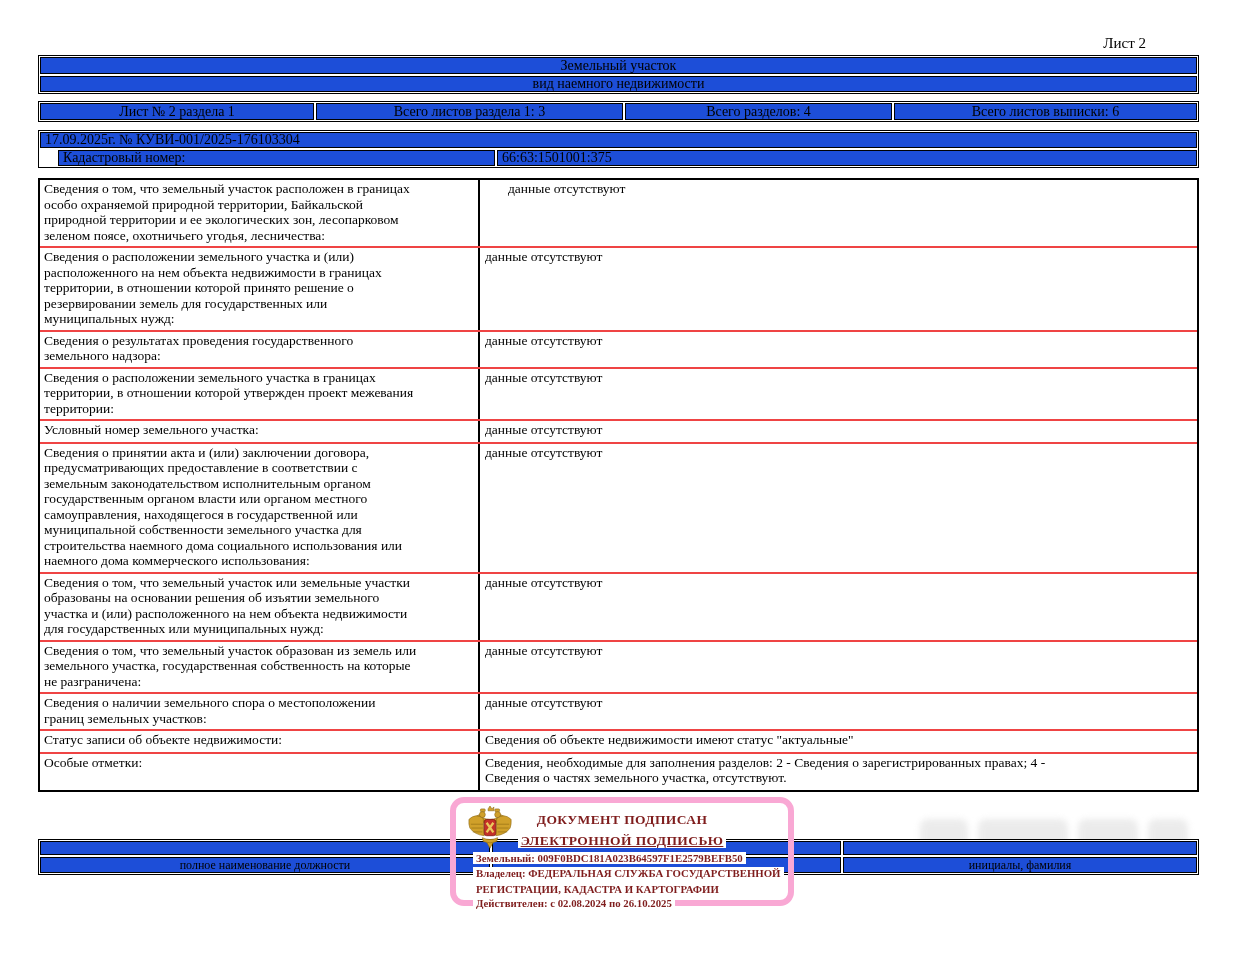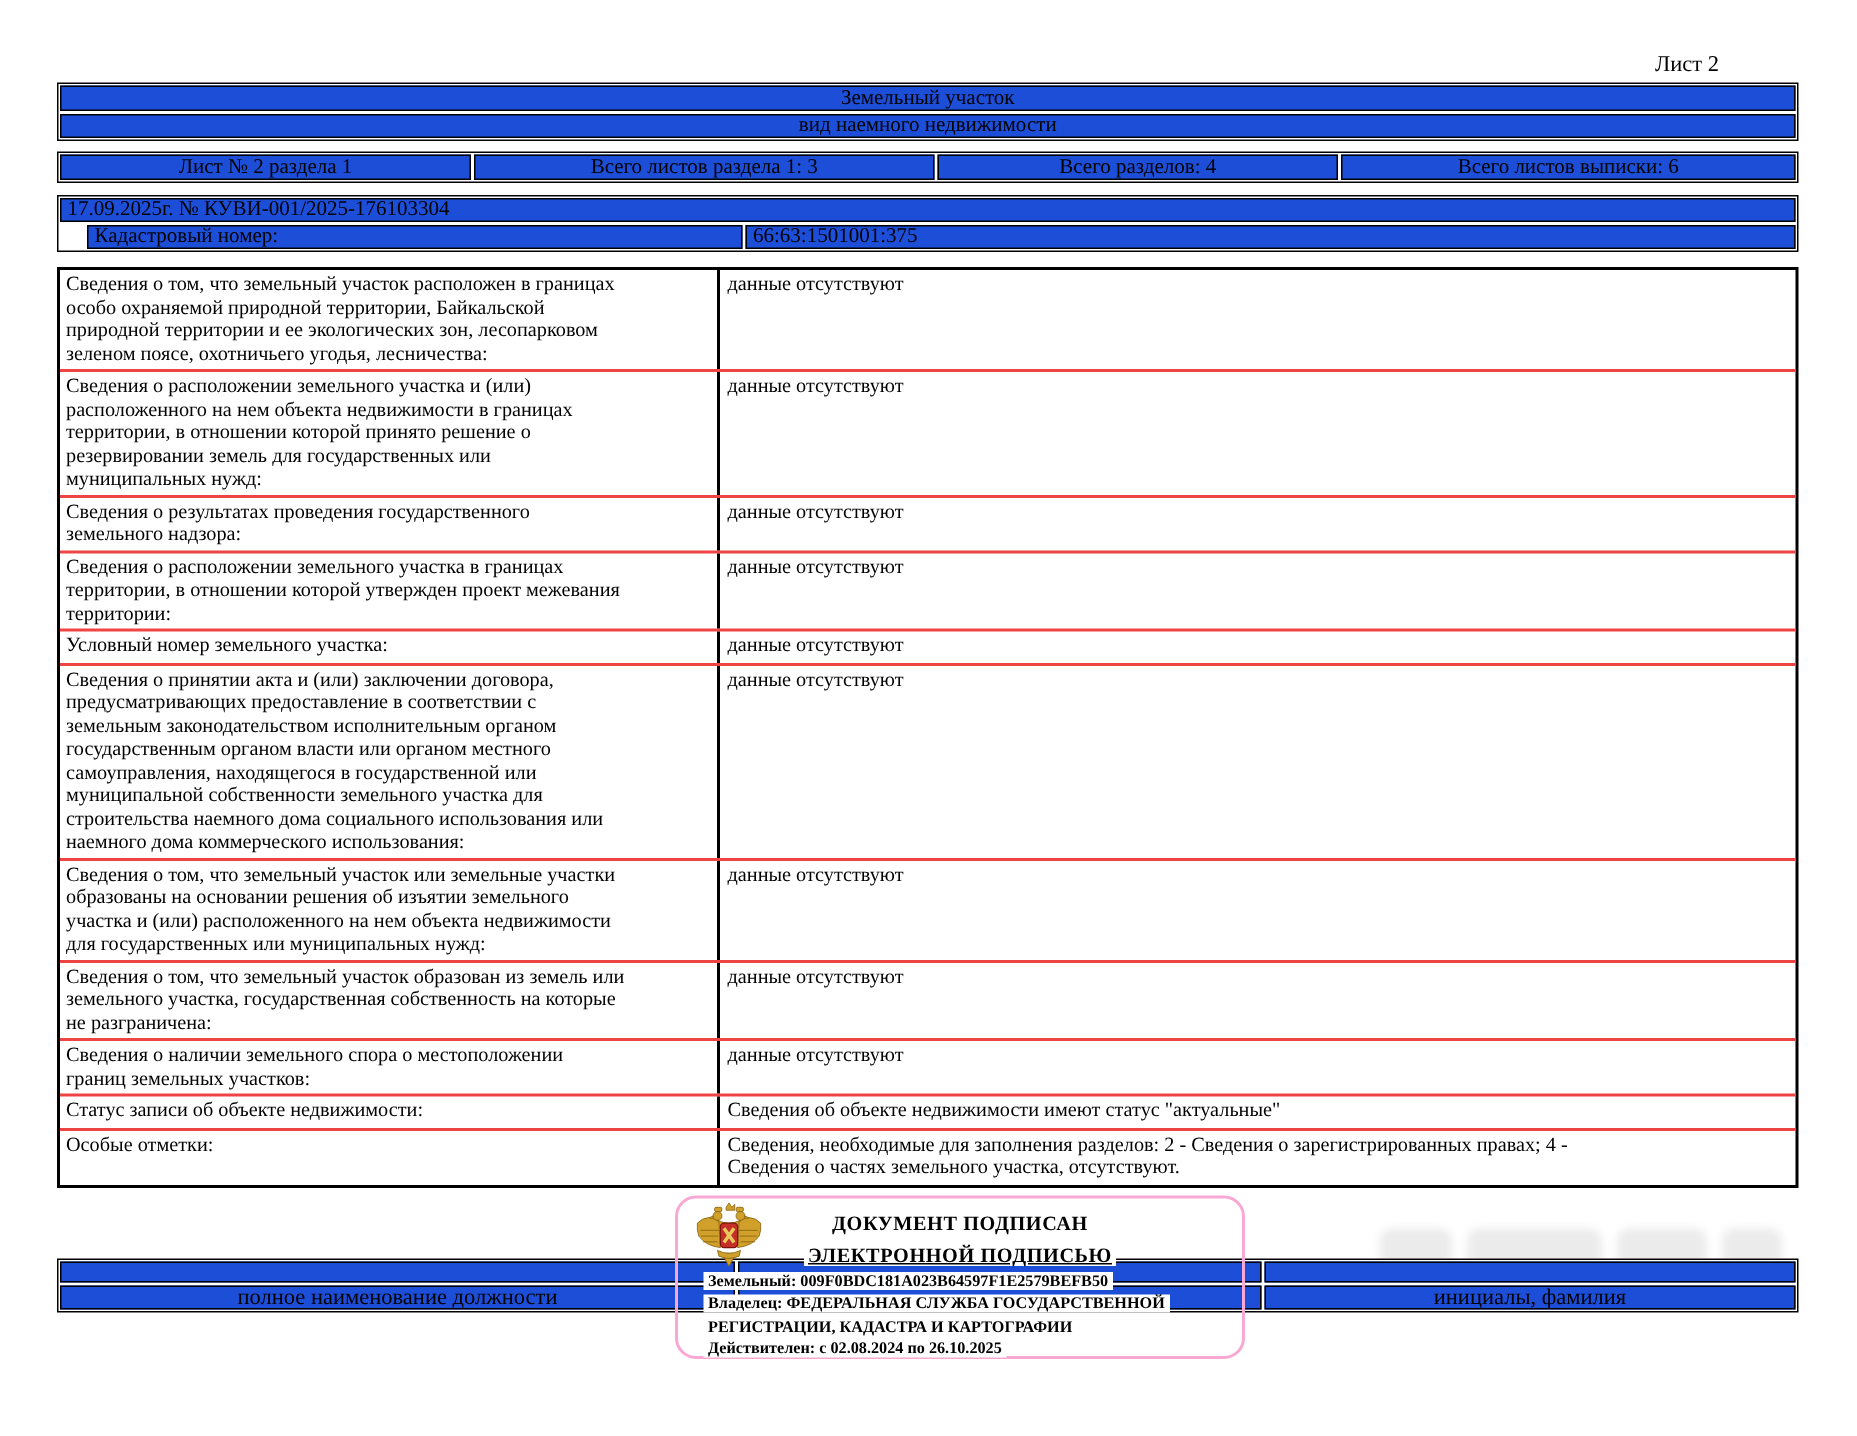--- a/index.html
+++ b/index.html
@@ -23,44 +23,44 @@
   
   .hc1{width:274px;} .hc2{width:307px;} .hc3{width:267px;} .hc4{flex:1;}
 
   
   .dc1{width:437px;margin-left:18px;} .dc2{flex:1;}
 
   
   .maintable{position:absolute;left:38px;top:178px;width:1161px;
              border:2px solid #000;box-sizing:border-box;background:#fff;}
   .mrow{display:flex;border-top:2px solid #ef4444;}
-  .mrow:first-child{border-top:none;}
+  .mrow:first-child{border-top:none;gap:23px;}
   .mlabel{width:440px;box-sizing:border-box;border-right:2px solid #000;
           padding:1px 4px 3px 4px;font-size:13.5px;line-height:15.5px;
           white-space:pre-line;}
   .mvalue{flex:1;padding:1px 4px 4px 5px;font-size:13.5px;line-height:15.5px;
           white-space:pre-line;}
 
   
   .footertable{top:839px;z-index:1;}
   .fc1{width:450px;} .fc2{width:349px;} .fc3{flex:1;}
-  .fcell{font-size:15px;}
+  .fcell{font-size:12px;}
 
   
   .watermark{position:absolute;left:920px;top:812px;width:272px;height:48px;
              z-index:0;opacity:0.55;filter:blur(3px);display:flex;gap:10px;
              align-items:center;}
   .watermark .wblob{background:#dcdcdc;border-radius:8px;height:34px;}
   .wb1{width:48px;height:40px;border-radius:50%;}
   .wb2{width:90px;} .wb3{width:60px;} .wb4{width:40px;}
 
   
-  .stamp{position:absolute;left:450px;top:797px;width:380px;height:109px;
-         border:2px solid #f9a8d4;border-radius:14px;box-sizing:border-box;
-         z-index:2;background:transparent;color:#000000;}
+  .stamp{position:absolute;left:450px;top:797px;width:344px;height:109px;
+         border:6px solid #f9a8d4;border-radius:14px;box-sizing:border-box;
+         z-index:2;background:transparent;color:#7f1d1d;}
   .stamp-emblem{position:absolute;left:11px;top:2px;width:46px;height:48px;}
   .stamp-title{position:absolute;left:0;width:100%;text-align:center;
                font-size:13.5px;font-weight:bold;letter-spacing:0.4px;}
   .st1{top:9px;} .st2{top:30px;text-decoration:underline;}
   .stamp-title span, .stamp-small span{background:#fff;padding:0 3px;}
   .stamp-small{position:absolute;left:17px;font-size:10.8px;font-weight:bold;}
   .ss1{top:49px;} .ss2{top:64px;} .ss3{top:80px;} .ss4{top:94px;}
 </style>
 </head>
 <body>

